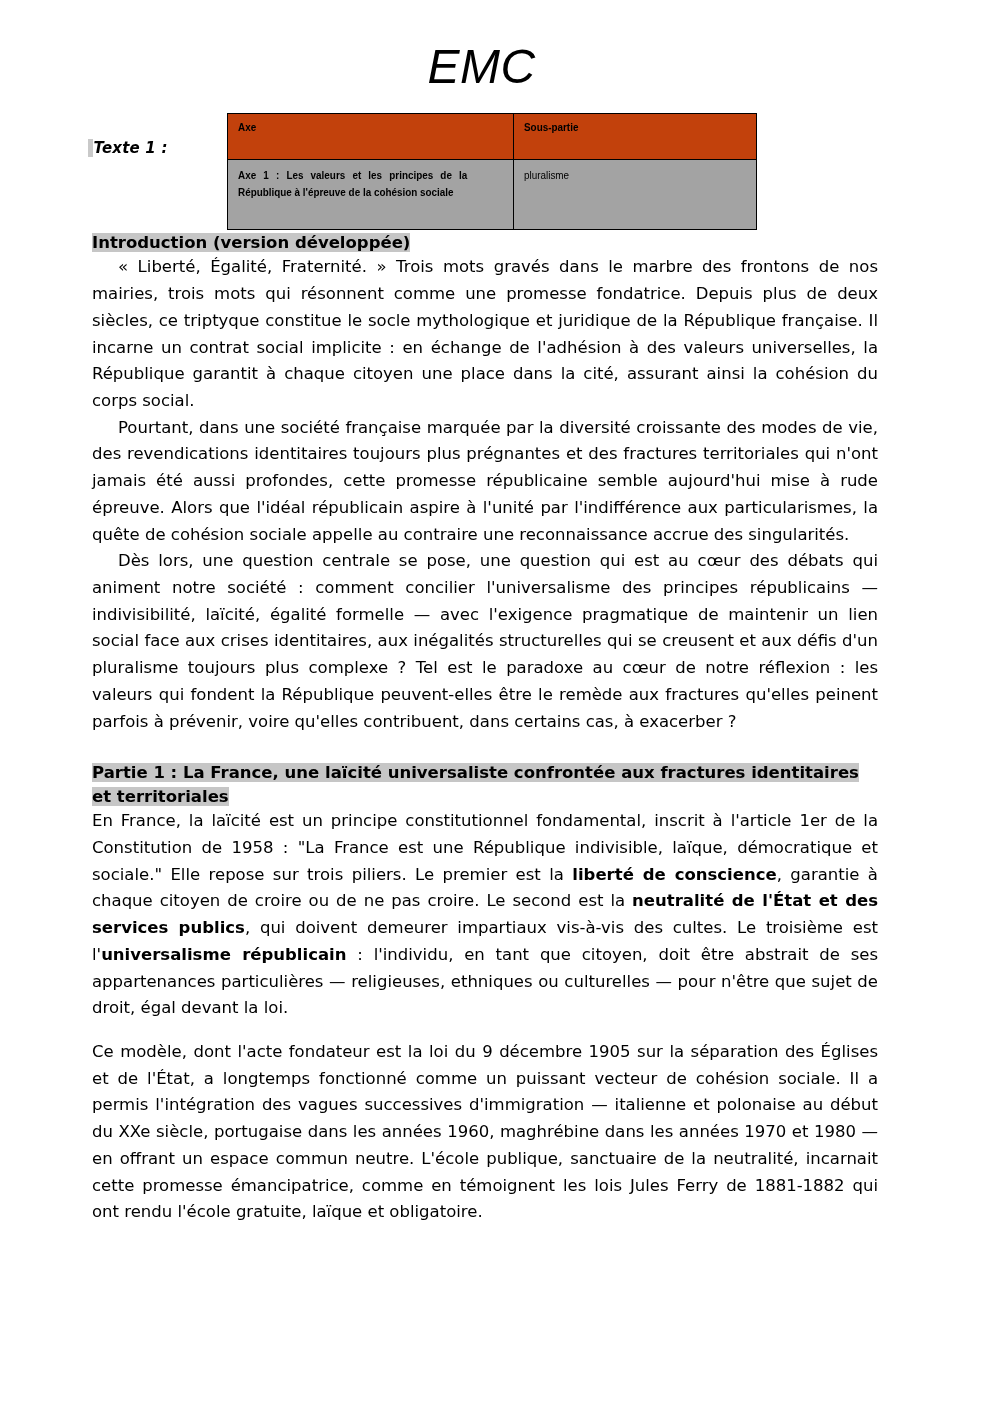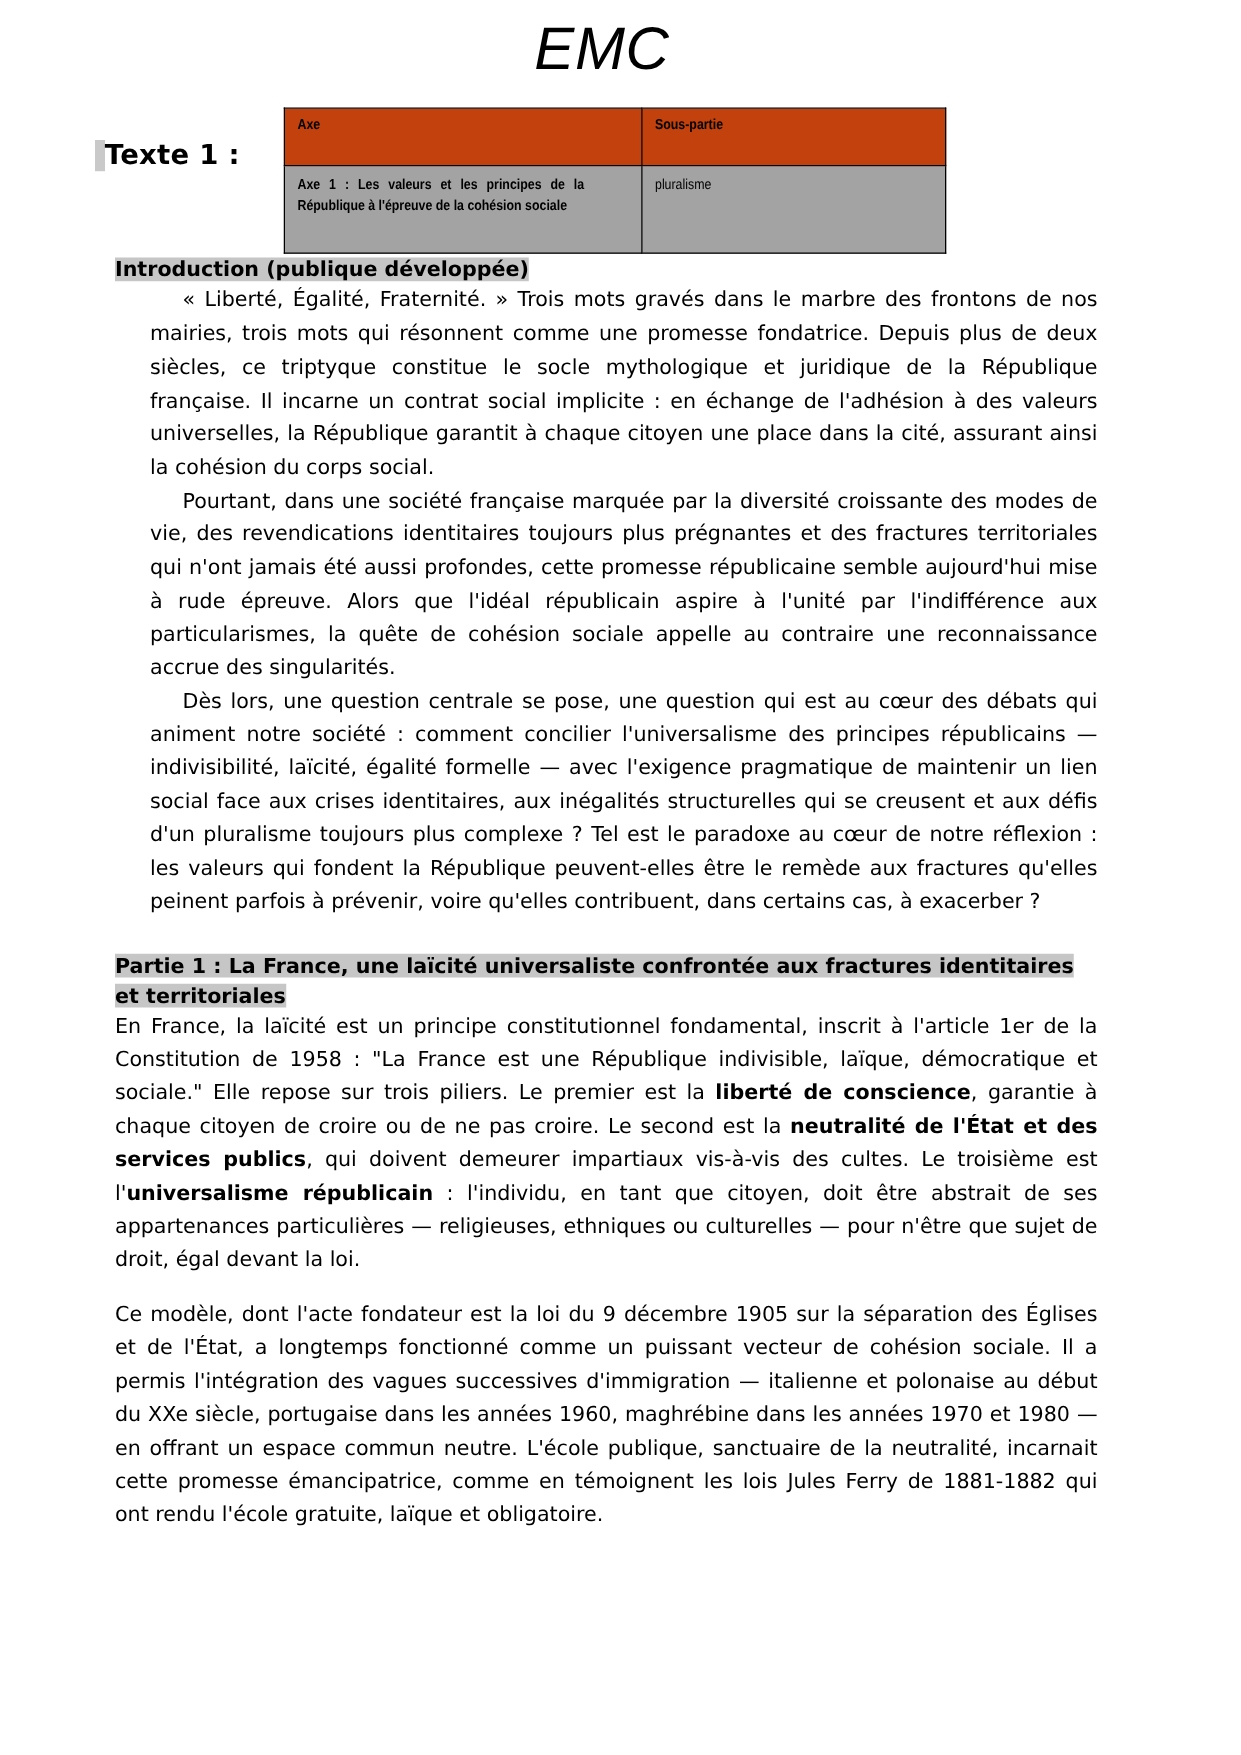--- a/index.html
+++ b/index.html
@@ -27,39 +27,40 @@
   
   .doc-title {
     text-align: center;
     font-family: "Liberation Sans", "DejaVu Sans", sans-serif;
     font-style: italic;
     font-weight: 400;
     font-size: 48px;
     line-height: 1;
     letter-spacing: 0.5px;
     margin: 0;
-    padding-top: 16px;
+    padding-top: 43px;
     padding-right: 30px;
   }
 
   
   .texte-row {
     position: relative;
     margin-top: 22px;
     height: 118px;
   }
   .texte-label {
     position: absolute;
-    left: 76px;
+    left: 88px;
     top: 26px;
     font-family: "DejaVu Sans", sans-serif;
     font-weight: 700;
-    font-size: 22px;
+    font-size: 15px;
     letter-spacing: 0.2px;
     white-space: nowrap;
+    font-style: italic;
   }
   .texte-label .hl-first {
     background: #c9c9c9;
   }
 
   table.axis-table {
     position: absolute;
     left: 227px;
     top: 0;
     width: 530px;
@@ -130,21 +131,20 @@
     font-family: "DejaVu Sans", sans-serif;
     font-size: 16.5px;
     line-height: 1.62;
     text-align: justify;
     text-justify: inter-word;
     margin: 0;
     hyphens: none;
   }
   p.body.indent {
     text-indent: 26px;
-    margin-left: 28px;
   }
   p.body b, p.body strong {
     font-weight: 700;
   }
   .gap-md { height: 17px; }
   .gap-lg { height: 26px; }
 </style>
 </head>
 <body>
 
@@ -172,21 +172,21 @@
           <td class="axis-cell"><span class="cond">Axe 1 : Les valeurs et les principes de la République à l'épreuve de la cohésion sociale</span></td>
           <td class="sub-cell"><span class="cond">pluralisme</span></td>
         </tr>
       </tbody>
     </table>
 
   </div>
 
   <div class="content">
 
-    <div class="heading"><span class="hl">Introduction (publique développée)</span></div>
+    <div class="heading"><span class="hl">Introduction (version développée)</span></div>
 
     <p class="body indent">« Liberté, Égalité, Fraternité. » Trois mots gravés dans le marbre des frontons de nos mairies, trois mots qui résonnent comme une promesse fondatrice. Depuis plus de deux siècles, ce triptyque constitue le socle mythologique et juridique de la République française. Il incarne un contrat social implicite : en échange de l'adhésion à des valeurs universelles, la République garantit à chaque citoyen une place dans la cité, assurant ainsi la cohésion du corps social.</p>
 
     <p class="body indent">Pourtant, dans une société française marquée par la diversité croissante des modes de vie, des revendications identitaires toujours plus prégnantes et des fractures territoriales qui n'ont jamais été aussi profondes, cette promesse républicaine semble aujourd'hui mise à rude épreuve. Alors que l'idéal républicain aspire à l'unité par l'indifférence aux particularismes, la quête de cohésion sociale appelle au contraire une reconnaissance accrue des singularités.</p>
 
     <p class="body indent">Dès lors, une question centrale se pose, une question qui est au cœur des débats qui animent notre société : comment concilier l'universalisme des principes républicains — indivisibilité, laïcité, égalité formelle — avec l'exigence pragmatique de maintenir un lien social face aux crises identitaires, aux inégalités structurelles qui se creusent et aux défis d'un pluralisme toujours plus complexe ? Tel est le paradoxe au cœur de notre réflexion : les valeurs qui fondent la République peuvent-elles être le remède aux fractures qu'elles peinent parfois à prévenir, voire qu'elles contribuent, dans certains cas, à exacerber ?</p>
 
     <div class="gap-lg"></div>
 
 

